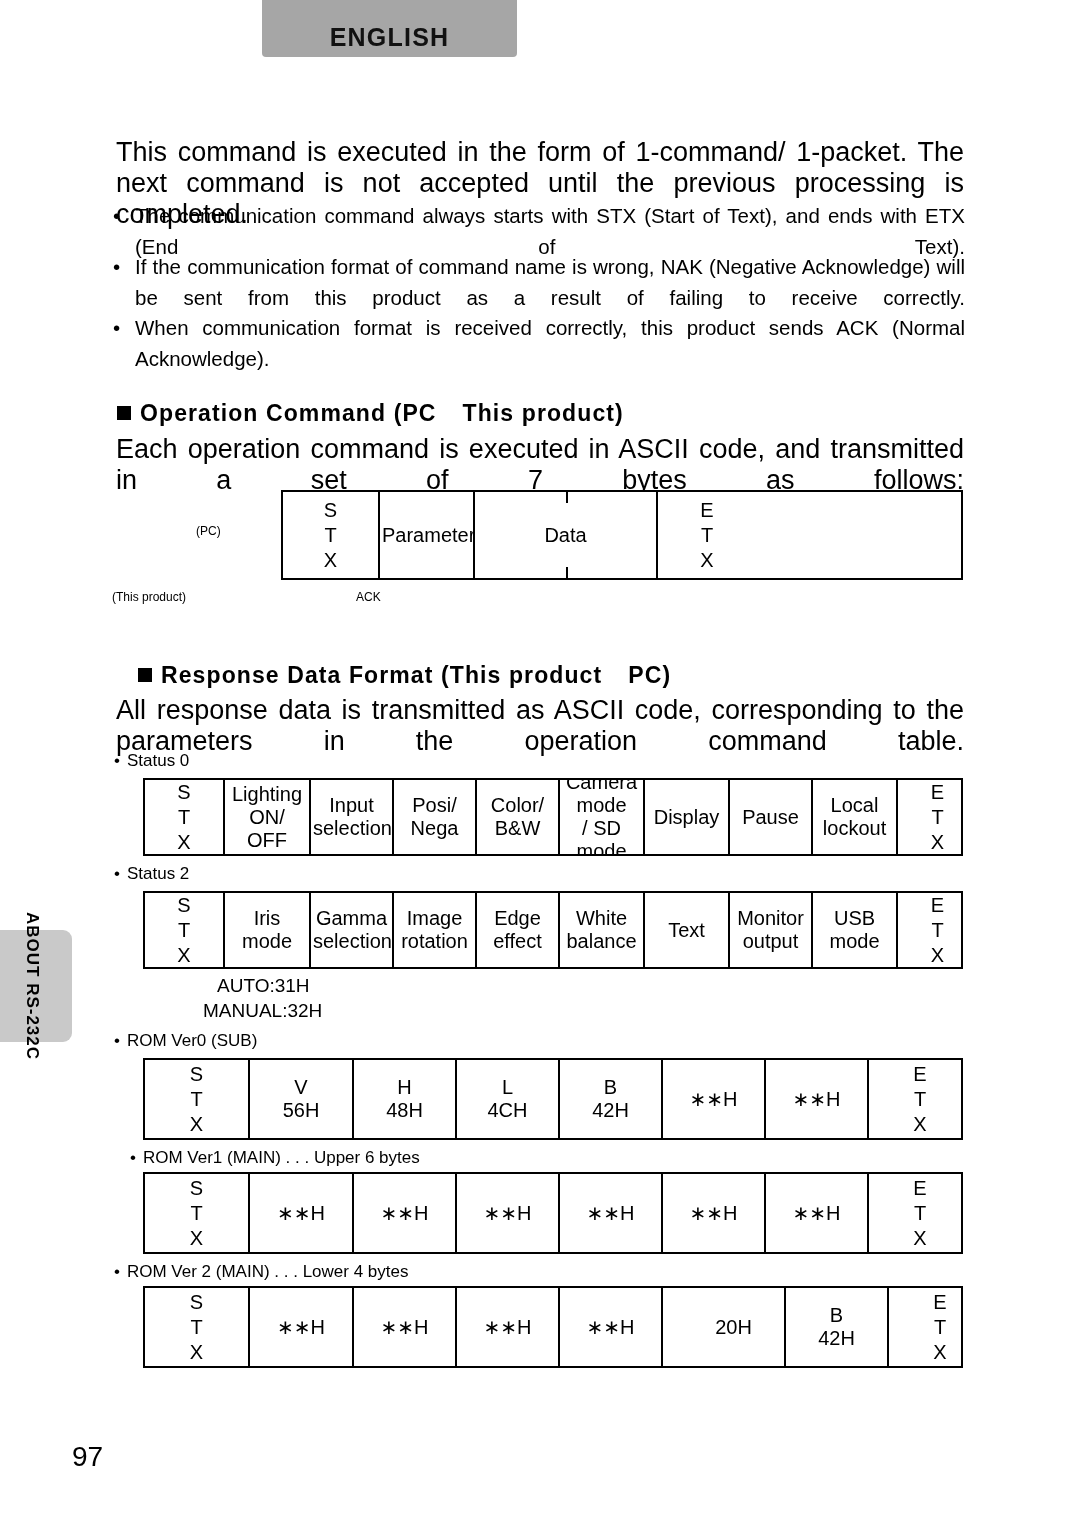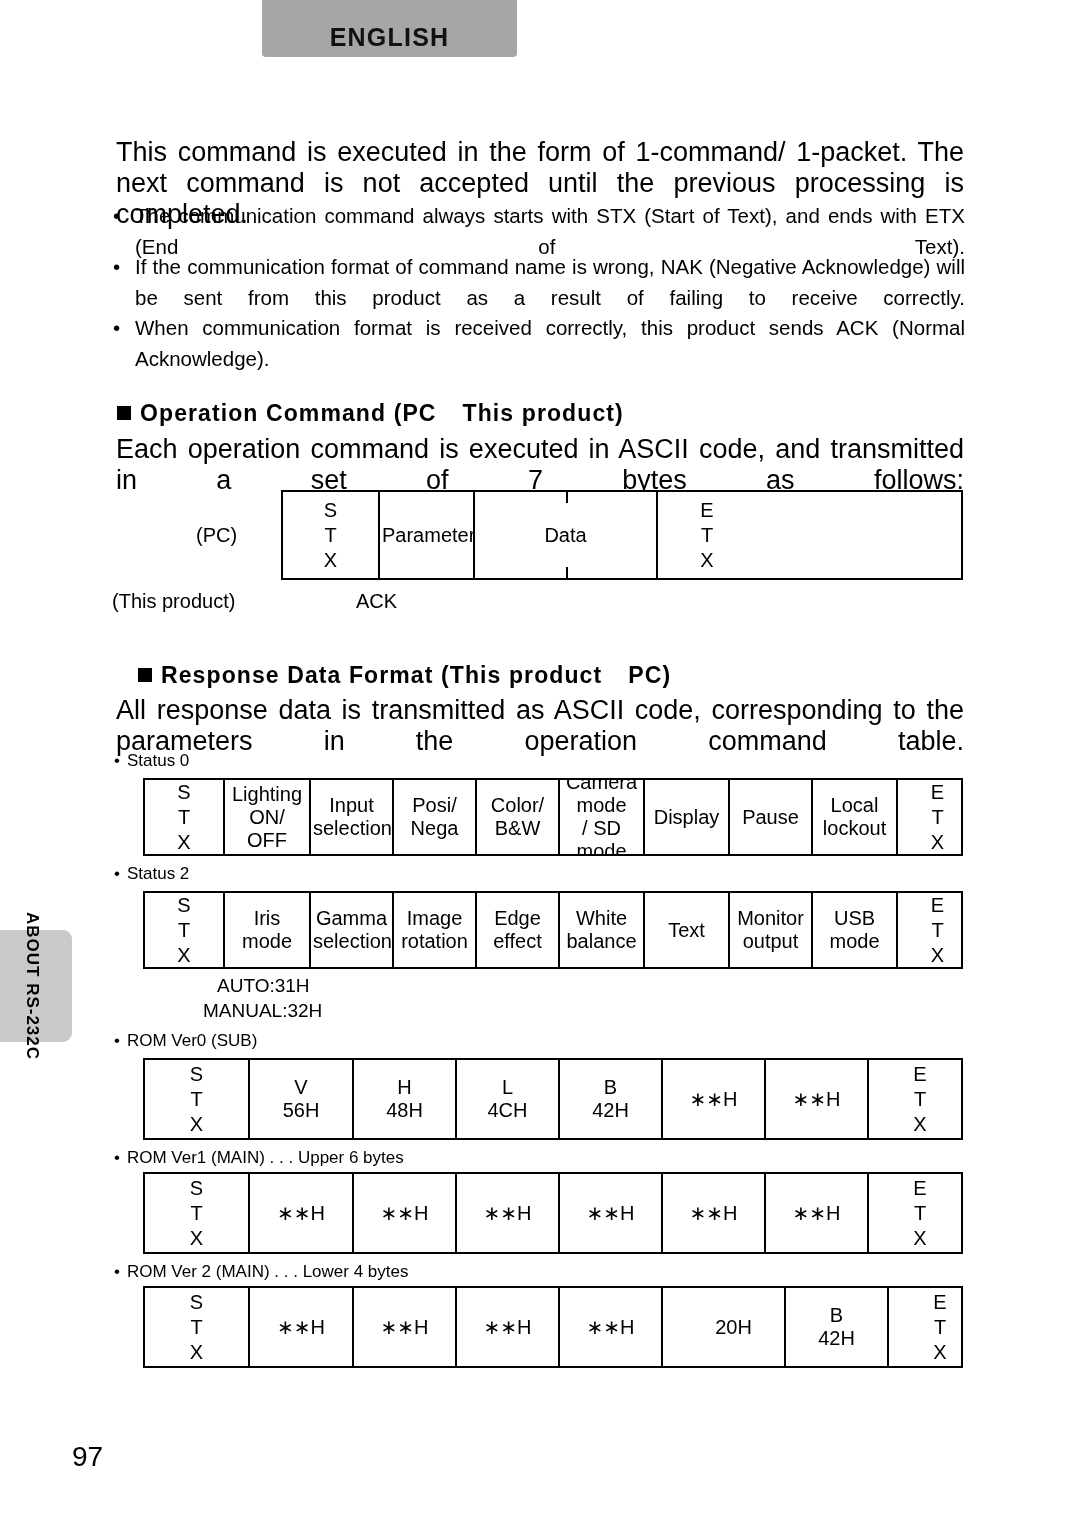--- a/index.html
+++ b/index.html
@@ -106,21 +106,21 @@
   .minor {
     position: absolute;
     font-size: 17px;
     line-height: 22px;
     white-space: nowrap;
   }
   .minor .dot { margin-right: 7px; }
 
   .sidelabel {
     position: absolute;
-    font-size: 20px;
+    font-size: 12px;
     white-space: nowrap;
   }
 
   .centerlabel {
     position: absolute;
     font-size: 19px;
     white-space: nowrap;
   }
 
   
@@ -448,21 +448,21 @@
       <div class="inner">
         <div class="stack">
           <div>E</div>
           <div>T</div>
           <div>X</div>
         </div>
       </div>
     </div>
   </div>
 
-<div class="minor" style="left:114px; top:1147px;">
+<div class="minor" style="left:130px; top:1147px;">
   <span class="dot">•</span><span>ROM Ver1 (MAIN)  . . .  Upper 6 bytes</span>
 </div>
 
 <div class="ftable" id="tbl-rom1" style="left:143px; top:1172px; width:820px; height:82px;">
     <div class="cell" style="width: 105px; flex: 0 0 105px;">
       <div class="inner">
         <div class="stack">
           <div>S</div>
           <div>T</div>
           <div>X</div>

